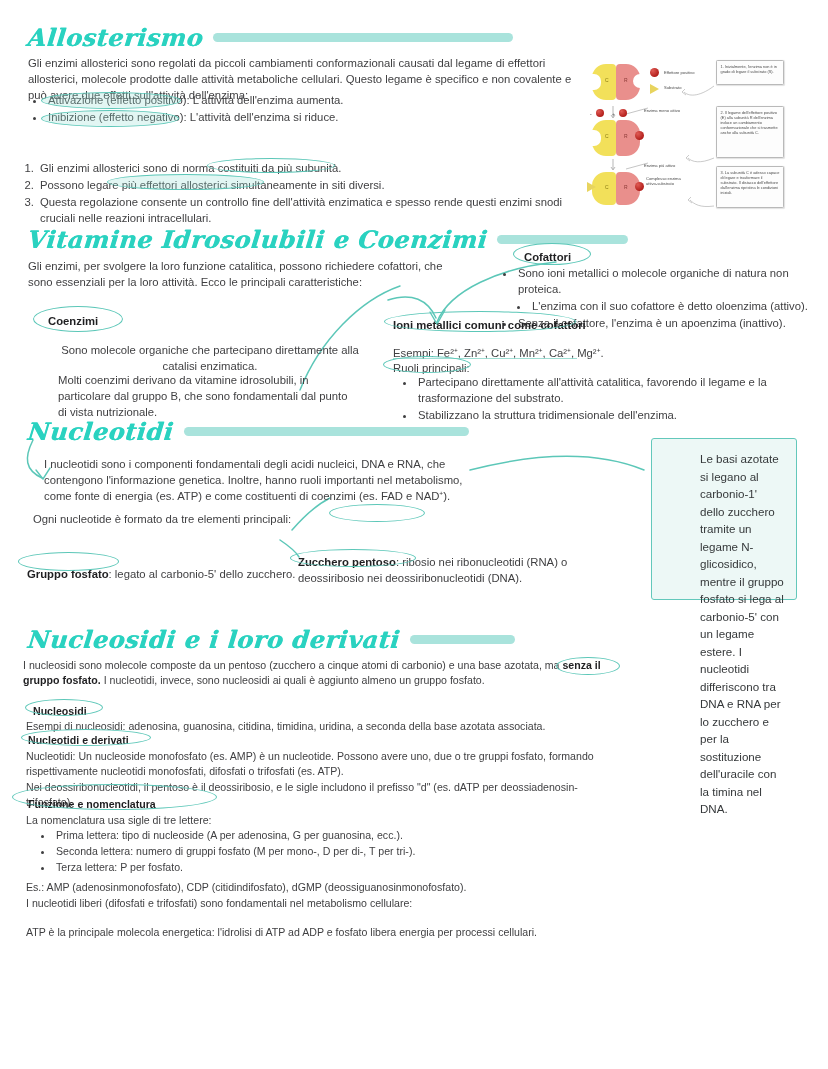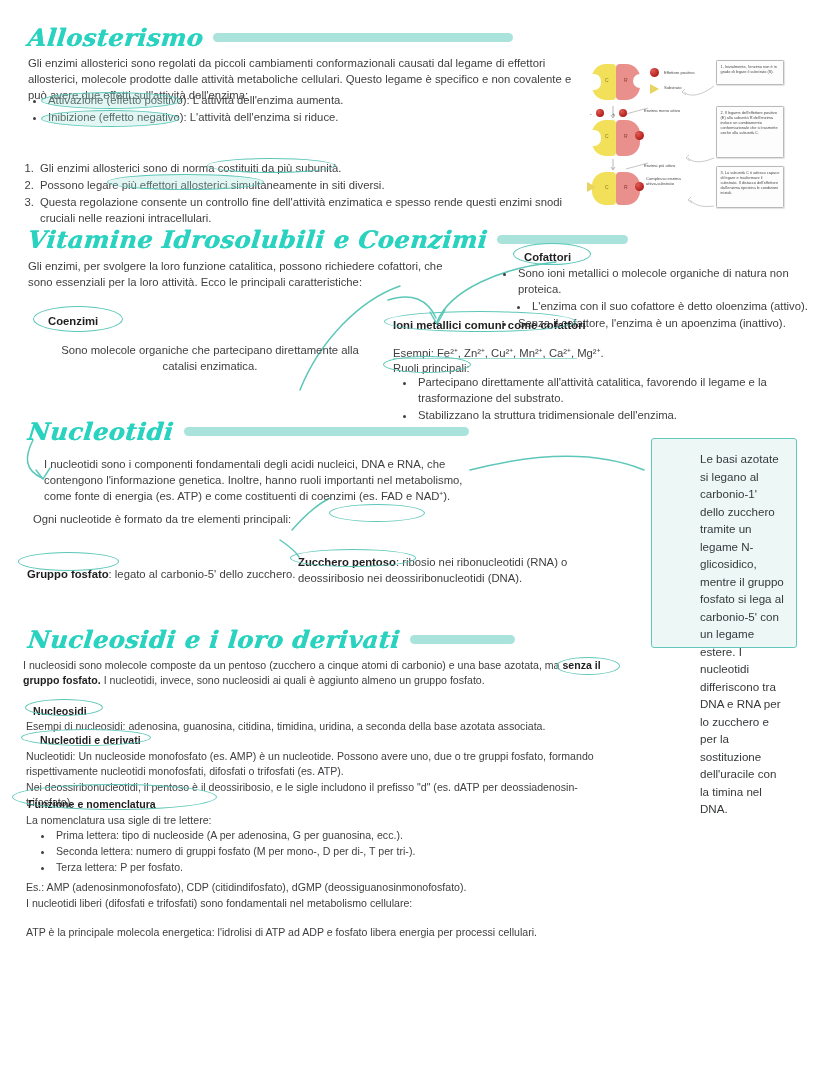--- a/index.html
+++ b/index.html
@@ -214,20 +214,21 @@
   <div class="section-head" style="left:28px; top:222px; width:600px; height:34px;">
     <span class="head-text">Vitamine Idrosolubili e Coenzimi</span>
     <span class="head-bar" style="width:200px;"></span>
   </div>
 
   <div class="txt" style="left:28px; top:258px; width:420px;">Gli enzimi, per svolgere la loro funzione catalitica, possono richiedere cofattori, che sono essenziali per la loro attività. Ecco le principali caratteristiche:</div>
 
   <div class="txt b" style="left:48px; top:313px;">Coenzimi</div>
   <div class="ellipse" style="left:33px; top:306px; width:90px; height:26px;"></div>
   <div class="txt" style="left:60px; top:342px; width:300px;text-align:center;">Sono molecole organiche che partecipano direttamente alla catalisi enzimatica.</div>
+  <div class="txt" style="left:58px; top:372px; width:300px;">Molti coenzimi derivano da vitamine idrosolubili, in particolare dal gruppo B, che sono fondamentali dal punto di vista nutrizionale.</div>
 
   <div class="txt b" style="left:524px; top:249px;">Cofattori</div>
   <div class="ellipse" style="left:513px; top:243px; width:78px; height:22px;"></div>
   <ul class="bul txt" style="left:498px; top:265px; width:320px;">
     <li>Sono ioni metallici o molecole organiche di natura non proteica.</li>
     <li style="margin-left:14px;">L'enzima con il suo cofattore è detto oloenzima (attivo).</li>
     <li>Senza il cofattore, l'enzima è un apoenzima (inattivo).</li>
   </ul>
 
   <div class="txt b" style="left:393px; top:317px;">Ioni metallici comuni come cofattori</div>
@@ -255,37 +256,37 @@
   <div class="txt" style="left:298px; top:554px; width:300px;">
     <span class="b">Zucchero pentoso</span><span>: ribosio nei ribonucleotidi (RNA) o deossiribosio nei deossiribonucleotidi (DNA).</span>
   </div>
   <div class="ellipse" style="left:290px; top:549px; width:126px; height:18px;"></div>
 
   <div class="txt" style="left:27px; top:558px; width:280px;margin-top:8px;">
     <span class="b">Gruppo fosfato</span><span>: legato al carbonio-5' dello zucchero.</span>
   </div>
   <div class="ellipse" style="left:18px; top:552px; width:101px; height:19px;"></div>
 
-  <div class="notebox" style="left:651px; top:438px; width:146px; height:210px;padding-left:48px;">Le basi azotate si legano al carbonio-1' dello zucchero tramite un legame N-glicosidico, mentre il gruppo fosfato si lega al carbonio-5' con un legame estere. I nucleotidi differiscono tra DNA e RNA per lo zucchero e per la sostituzione dell'uracile con la timina nel DNA.</div>
+  <div class="notebox" style="left:651px; top:438px; width:146px; height:162px;padding-left:48px;">Le basi azotate si legano al carbonio-1' dello zucchero tramite un legame N-glicosidico, mentre il gruppo fosfato si lega al carbonio-5' con un legame estere. I nucleotidi differiscono tra DNA e RNA per lo zucchero e per la sostituzione dell'uracile con la timina nel DNA.</div>
 
   <div class="section-head" style="left:28px; top:622px; width:500px; height:34px;">
     <span class="head-text">Nucleosidi e i loro derivati</span>
     <span class="head-bar" style="width:105px;"></span>
   </div>
 
   <div class="txt small" style="left:23px; top:658px; width:600px;">
     <span>I nucleosidi sono molecole composte da un pentoso (zucchero a cinque atomi di carbonio) e una base azotata, ma </span><span class="b">senza il gruppo fosfato.</span><span> I nucleotidi, invece, sono nucleosidi ai quali è aggiunto almeno un gruppo fosfato.</span>
   </div>
   <div class="ellipse" style="left:556px; top:657px; width:64px; height:18px;"></div>
 
   <div class="txt small b" style="left:33px; top:704px;">Nucleosidi</div>
   <div class="ellipse" style="left:25px; top:699px; width:78px; height:17px;"></div>
   <div class="txt small" style="left:26px; top:719px; width:600px;">Esempi di nucleosidi: adenosina, guanosina, citidina, timidina, uridina, a seconda della base azotata associata.</div>
 
-  <div class="txt small b" style="left:28px; top:733px;margin-left:12px;">Nucleotidi e derivati</div>
+  <div class="txt small b" style="left:28px; top:733px;">Nucleotidi e derivati</div>
   <div class="ellipse" style="left:21px; top:729px; width:130px; height:17px;"></div>
   <div class="txt small" style="left:26px; top:749px; width:590px;">Nucleotidi: Un nucleoside monofosfato (es. AMP) è un nucleotide. Possono avere uno, due o tre gruppi fosfato, formando rispettivamente nucleotidi monofosfati, difosfati o trifosfati (es. ATP).</div>
   <div class="txt small" style="left:26px; top:780px; width:590px;">Nei deossiribonucleotidi, il pentoso è il deossiribosio, e le sigle includono il prefisso "d" (es. dATP per deossiadenosin-trifosfato).</div>
 
   <div class="txt small b" style="left:28px; top:797px;">Funzione e nomenclatura</div>
   <div class="ellipse" style="left:12px; top:784px; width:205px; height:26px;"></div>
   <div class="txt small" style="left:26px; top:813px; width:400px;">La nomenclatura usa sigle di tre lettere:</div>
   <ul class="bul txt small" style="left:36px; top:828px; width:500px;">
     <li>Prima lettera: tipo di nucleoside (A per adenosina, G per guanosina, ecc.).</li>
     <li>Seconda lettera: numero di gruppi fosfato (M per mono-, D per di-, T per tri-).</li>

